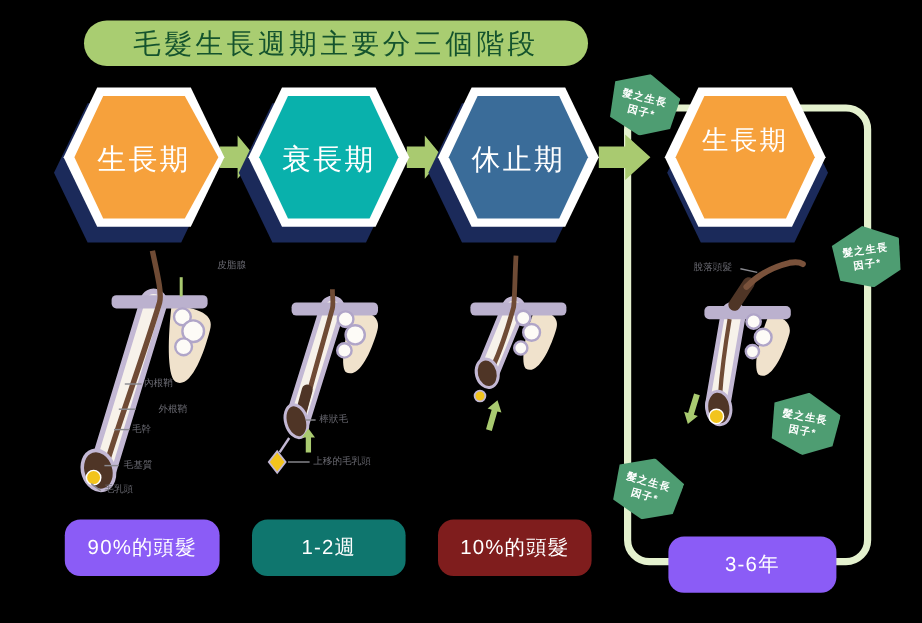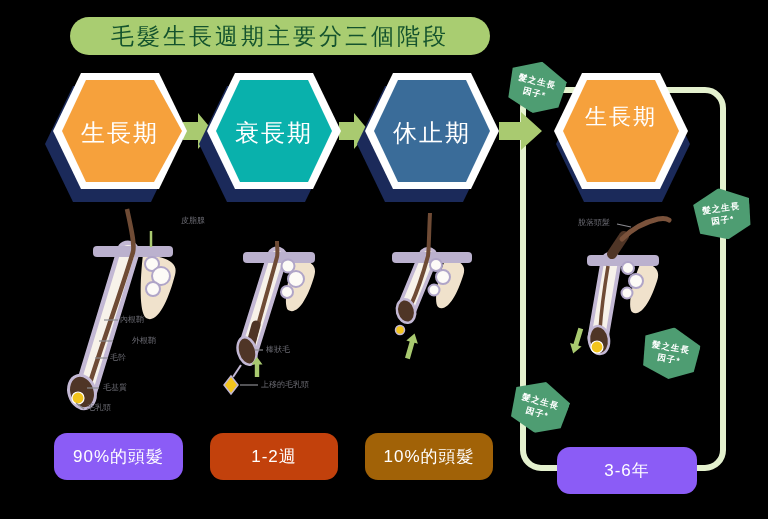--- a/index.html
+++ b/index.html
@@ -16,22 +16,22 @@
   .hex-label{
     position:absolute;width:134px;text-align:center;color:#fff;
     font-size:24px;letter-spacing:2px;
   }
   .hex-label.two-line{font-size:22px;line-height:27px;}
   .pill{
     position:absolute;height:47px;border-radius:13px;color:#fff;
     font-size:17px;text-align:center;line-height:47px;letter-spacing:1px;
   }
   .pill.orange{background:#8b5cf6;}
-  .pill.teal{background:#c2410c;}
-  .pill.blue{background:#a16207;}
+  .pill.teal{background:#0f766e;}
+  .pill.blue{background:#7f1d1d;}
   .flabel{
     position:absolute;font-size:8px;color:#6B6B73;white-space:nowrap;
     line-height:10px;
   }
   .gf-badge{
     position:absolute;width:58px;height:52px;background:#4E9D72;
     clip-path:polygon(50% 0,100% 27%,96% 78%,55% 100%,8% 82%,3% 25%);
     color:#fff;font-size:8.5px;font-weight:bold;display:flex;
     flex-direction:column;align-items:center;justify-content:center;
     line-height:12px;letter-spacing:1px;text-align:center;

